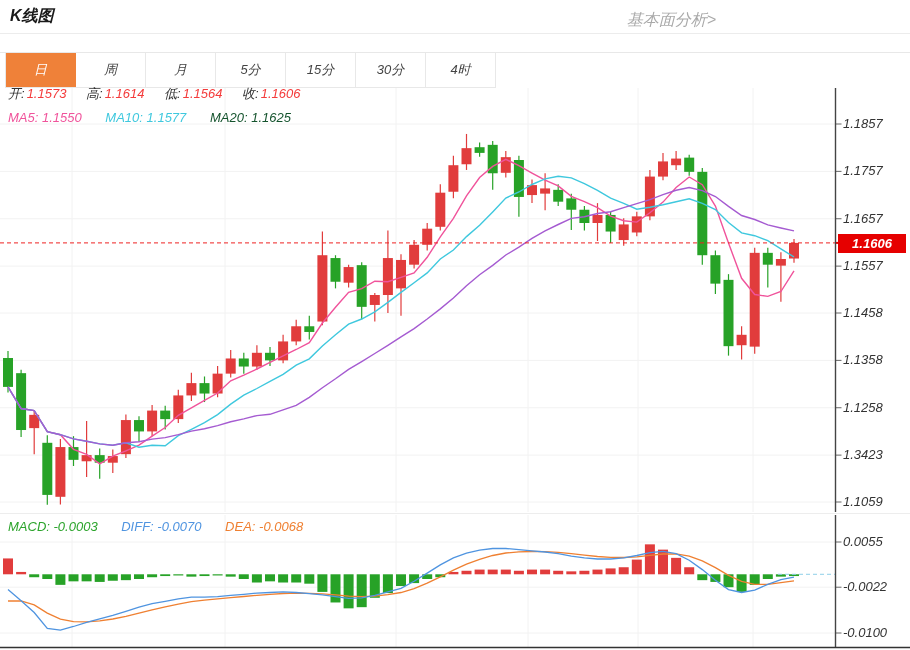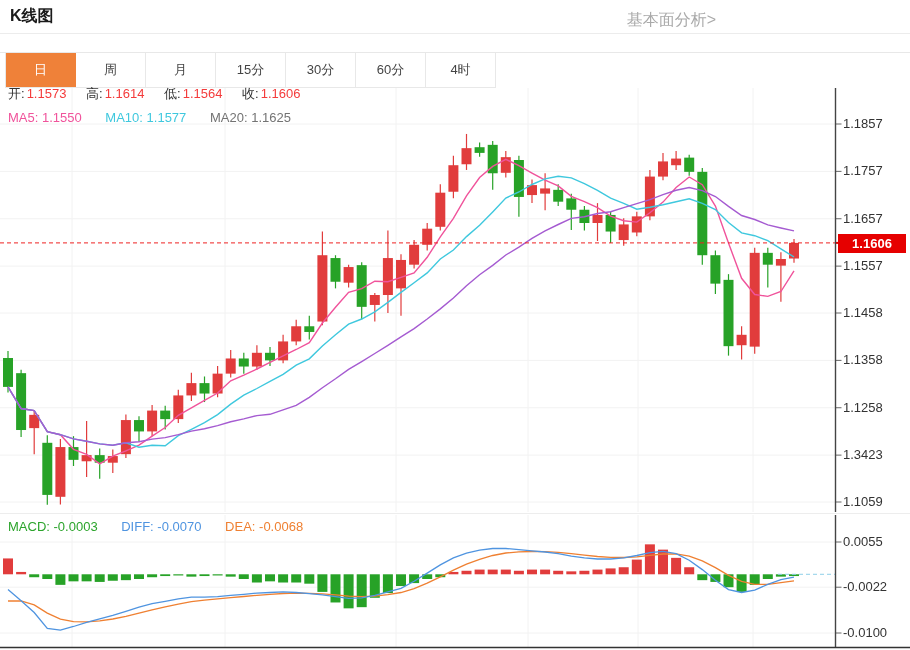--- a/index.html
+++ b/index.html
@@ -1,37 +1,37 @@
 <!DOCTYPE html>
 <html><head>
 <meta charset="utf-8">
 <style>
   html,body{margin:0;padding:0;background:#fff;width:910px;height:650px;overflow:hidden;
     font-family:"Liberation Sans","DejaVu Sans",sans-serif;-webkit-font-smoothing:antialiased;}
   .abs{position:absolute;}
-  #stage{position:relative;width:722px;height:650px;background:#fff;}
+  #stage{position:relative;width:722px;height:650px;background:#fff;font-style:italic;}
 
   #page-title{left:10px;top:6px;font-size:16px;font-weight:bold;color:#1a1a1a;}
   #fundamental-link{right:6px;top:10px;font-size:16px;color:#a9a9a9;cursor:pointer;}
   #title-divider{left:0;top:33px;width:910px;height:1px;background:#ececec;}
 
   #tabbar-topline{left:0;top:52px;width:910px;height:1px;background:#e8e8e8;}
   #tabbar{left:5px;top:52px;height:34px;border:1px solid #e8e8e8;display:flex;background:#fff;}
   .tab{width:69px;height:34px;line-height:34px;text-align:center;font-size:13px;color:#444;
     border-right:1px solid #e8e8e8;cursor:pointer;background:#fff;}
   .tab:last-child{border-right:none;}
   .tab.active{background:#ef8139;color:#fff;border-color:#ef8139;}
 
   .legend-row{left:8px;font-size:13px;white-space:nowrap;}
   .legend-row .lbl{color:#333;margin-right:2px;}
   .legend-row .grp{margin-right:16px;}
   .red-val{color:#f43b3b;}
   .ma5-c{color:#f0539b;margin-right:20px;}
   .ma10-c{color:#3fc8de;margin-right:20px;}
-  .ma20-c{color:#737373;}
+  .ma20-c{color:#14532d;}
   .macd-c{color:#2ca42c;margin-right:20px;text-align:center;}
   .diff-c{color:#4f94e0;margin-right:20px;}
   .dea-c{color:#ef8032;}
 
   svg{position:absolute;left:0;display:block;}
   #main-svg{top:88px;}
   #macd-svg{top:515px;}
   #pane-divider{left:0;top:513px;width:910px;height:1px;background:#ededed;}
 
   .ytick{position:absolute;left:843px;font-size:13px;color:#333;height:16px;line-height:16px;}
@@ -45,23 +45,23 @@
 
   <div id="page-title" class="abs">K线图</div>
   <div id="fundamental-link" class="abs">基本面分析&gt;</div>
   <div id="title-divider" class="abs"></div>
 
   <div id="tabbar-topline" class="abs"></div>
   <div id="tabbar" class="abs">
     <div class="tab active">日</div>
     <div class="tab">周</div>
     <div class="tab">月</div>
+    <div class="tab">5分</div>
     <div class="tab">15分</div>
     <div class="tab">30分</div>
-    <div class="tab">60分</div>
     <div class="tab">4时</div>
   </div>
 
   <svg id="main-svg" width="910" height="424">
       <line x1="72" y1="0" x2="72" y2="424" stroke="#f2f2f2" stroke-width="1"></line>
       <line x1="225" y1="0" x2="225" y2="424" stroke="#f2f2f2" stroke-width="1"></line>
       <line x1="396" y1="0" x2="396" y2="424" stroke="#f2f2f2" stroke-width="1"></line>
       <line x1="528" y1="0" x2="528" y2="424" stroke="#f2f2f2" stroke-width="1"></line>
       <line x1="638" y1="0" x2="638" y2="424" stroke="#f2f2f2" stroke-width="1"></line>
       <line x1="753" y1="0" x2="753" y2="424" stroke="#f2f2f2" stroke-width="1"></line>

